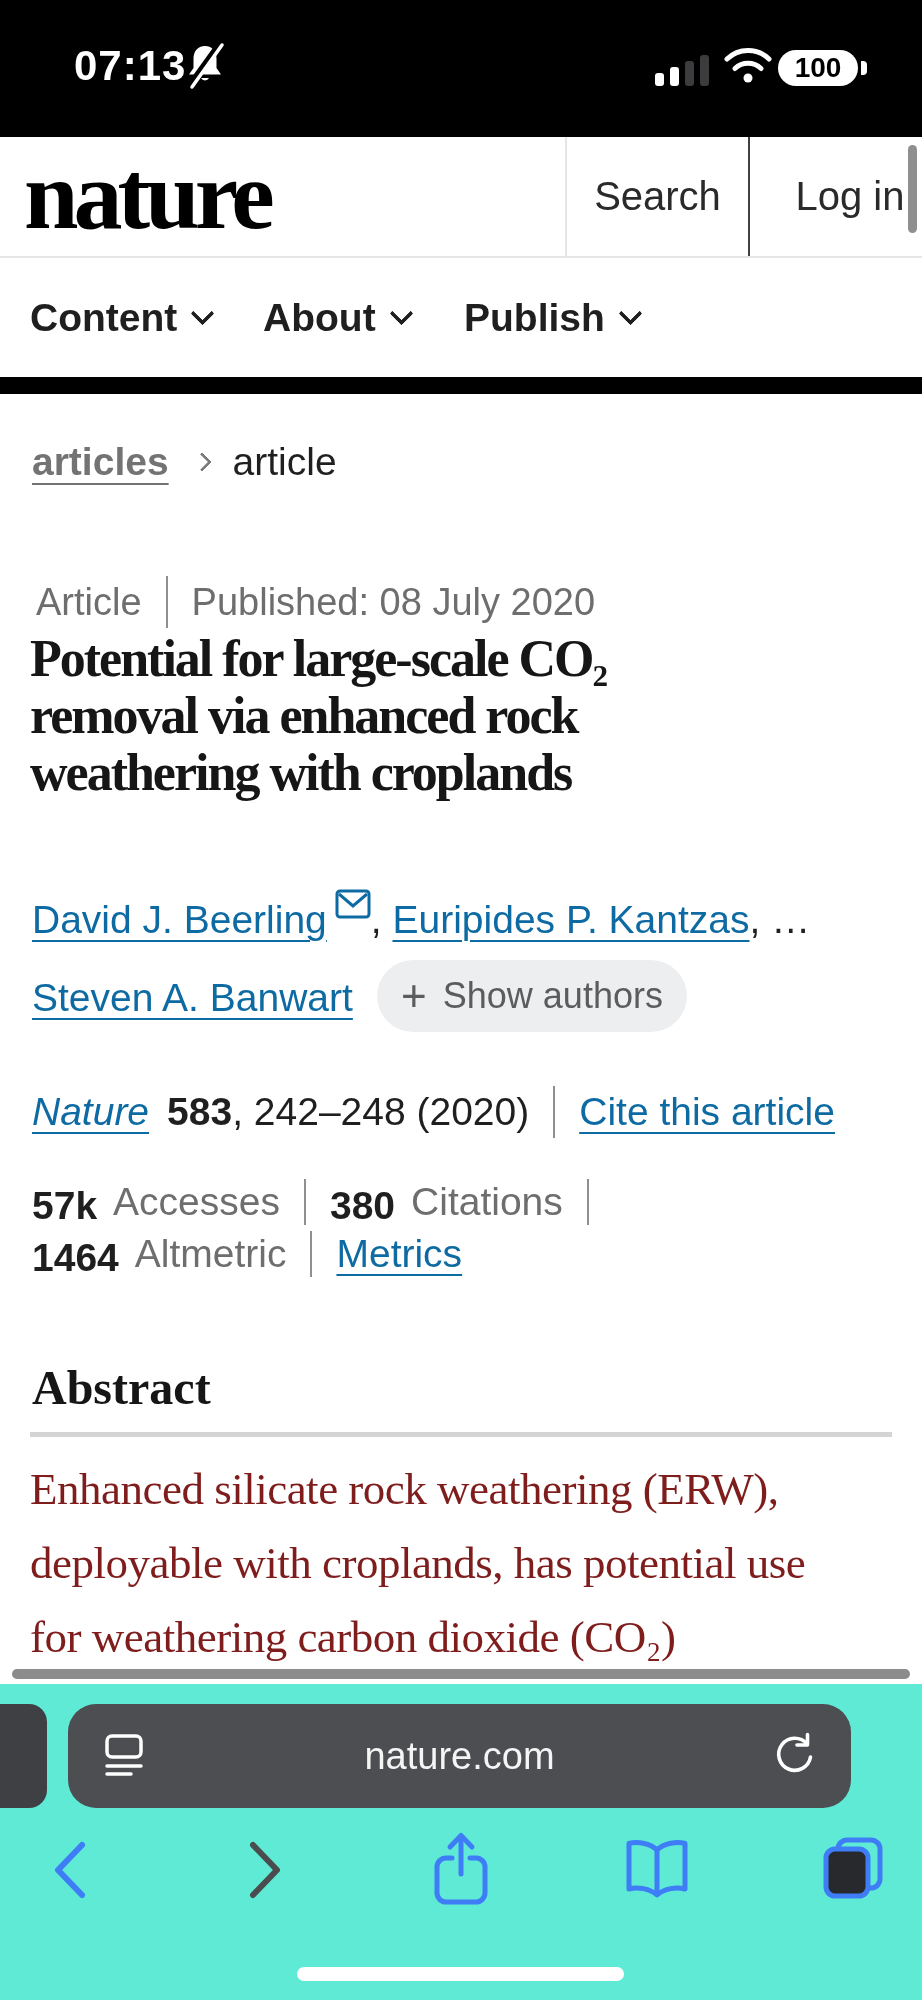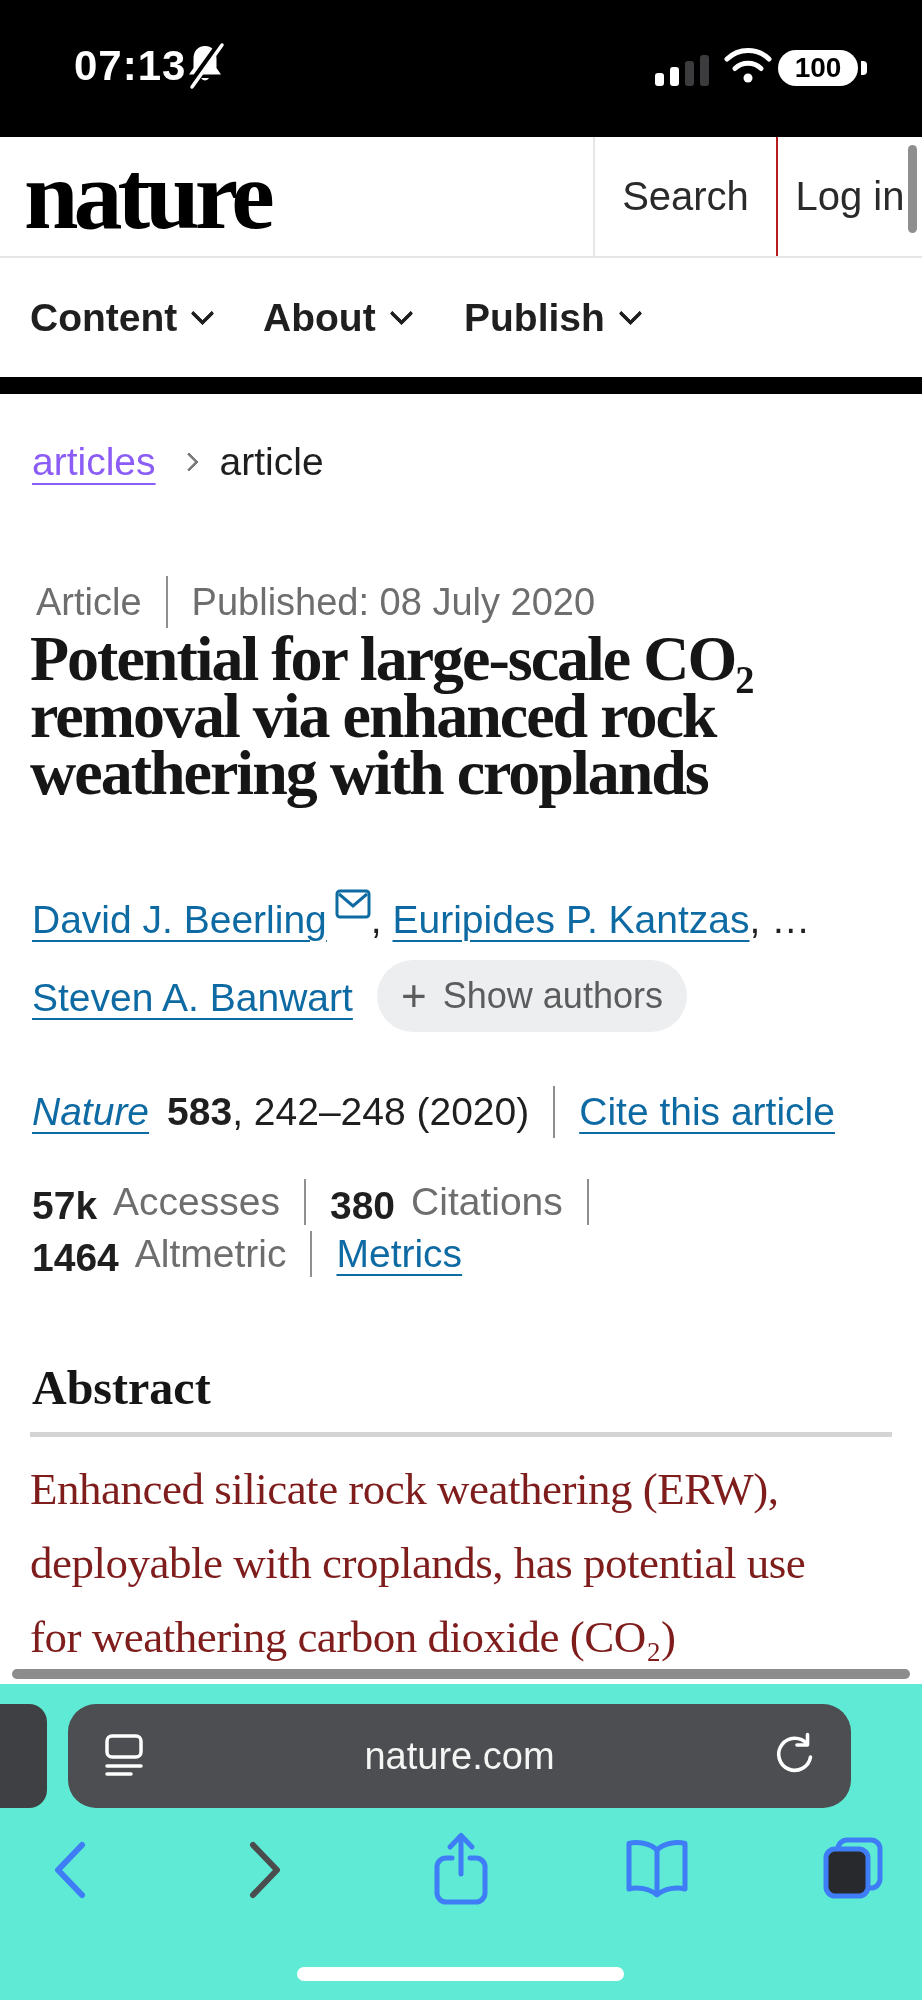--- a/index.html
+++ b/index.html
@@ -20,47 +20,47 @@
   .battery{position:absolute;left:778px;top:50px;width:80px;height:36px;background:#fff;border-radius:18px;}
   .battery span{display:block;text-align:center;line-height:36px;font-size:28px;font-weight:700;color:#000;}
   .battery-nub{position:absolute;left:861px;top:61px;width:6px;height:14px;background:#fff;border-radius:0 4px 4px 0;}
 
   
   .site-header{position:absolute;left:0;top:137px;width:922px;height:121px;background:#fff;border-bottom:2px solid #e6e6e6;box-sizing:border-box;}
   .logo{position:absolute;left:24px;top:8px;font-family:"Liberation Serif",serif;font-weight:700;
         font-size:98px;letter-spacing:-5px;color:#000;line-height:100px;}
   .hdr-cell{position:absolute;top:0;height:119px;display:flex;align-items:center;justify-content:center;
             font-size:40px;color:#2a2a2a;}
-  .cell-search{left:593px;width:185px;border-left:2px solid #e6e6e6;border-right:2px solid #b91c1c;box-sizing:border-box;}
+  .cell-search{left:565px;width:185px;border-left:2px solid #e6e6e6;border-right:2px solid #404040;box-sizing:border-box;}
   .cell-login{left:778px;width:144px;}
   .v-scrollbar{position:absolute;left:908px;top:8px;width:9px;height:88px;border-radius:5px;background:#8f8f8f;}
 
   
   .nav-bar{position:absolute;left:0;top:258px;width:922px;height:121px;background:#fff;}
   .nav-item{position:absolute;top:0;height:119px;display:flex;align-items:center;
             font-size:39px;font-weight:700;color:#1f1f1f;}
   .nav-content{left:30px;} .nav-about{left:263px;} .nav-publish{left:464px;}
   .chev-down{display:inline-block;width:13px;height:13px;border-right:4px solid #1f1f1f;border-bottom:4px solid #1f1f1f;
              border-radius:2px;transform:rotate(45deg);margin-left:17px;margin-top:-8px;}
   .black-bar{position:absolute;left:0;top:377px;width:922px;height:17px;background:#000;}
 
   
   .link{color:#0e6aa3;text-decoration:underline;text-decoration-thickness:2px;text-underline-offset:7px;cursor:pointer;}
   .breadcrumb{position:absolute;left:32px;top:440px;font-size:39px;color:#6e6e6e;display:flex;align-items:center;}
-  .bc-parent{color:#8b5cf6;text-decoration:underline;text-decoration-thickness:2px;text-underline-offset:8px;}
+  .bc-parent{color:#737373;text-decoration:underline;text-decoration-thickness:2px;text-underline-offset:8px;font-weight:bold;}
   .chev-right{display:inline-block;width:11px;height:11px;border-right:3.5px solid #7a7a7a;border-top:3.5px solid #7a7a7a;
               border-radius:1px;transform:rotate(45deg);margin:0 24px 0 26px;}
   .bc-current{color:#1f1f1f;}
 
   .meta-line{position:absolute;left:36px;top:576px;font-size:38px;color:#6e6e6e;display:flex;align-items:center;}
   .v-div{display:inline-block;width:2px;height:52px;background:#8f8f8f;margin:0 24px;}
   .v-div.short{height:46px;}
 
   .title{position:absolute;left:30px;top:630px;font-family:"Liberation Serif",serif;font-weight:700;
-         font-size:64px;line-height:57px;letter-spacing:-2px;color:#161616;white-space:nowrap;}
+         font-size:52px;line-height:57px;letter-spacing:-2px;color:#161616;white-space:nowrap;}
 
   .authors-1{position:absolute;left:32px;top:898px;font-size:39px;color:#1f1f1f;}
   .mail-wrap{display:inline-block;transform:translateY(-14px);margin-left:8px;}
   .authors-2{position:absolute;left:32px;top:976px;font-size:39px;color:#1f1f1f;}
   .show-authors{position:absolute;left:377px;top:960px;width:310px;height:72px;border-radius:36px;background:#eceef0;
                 display:flex;align-items:center;justify-content:center;font-size:36px;color:#5c5c5c;border:none;}
   .plus-glyph{font-size:44px;font-weight:400;margin-right:16px;color:#5c5c5c;line-height:0;}
 
   .citation{position:absolute;left:32px;top:1086px;font-size:39px;color:#1f1f1f;display:flex;align-items:center;}
   .journal{font-style:italic;}

